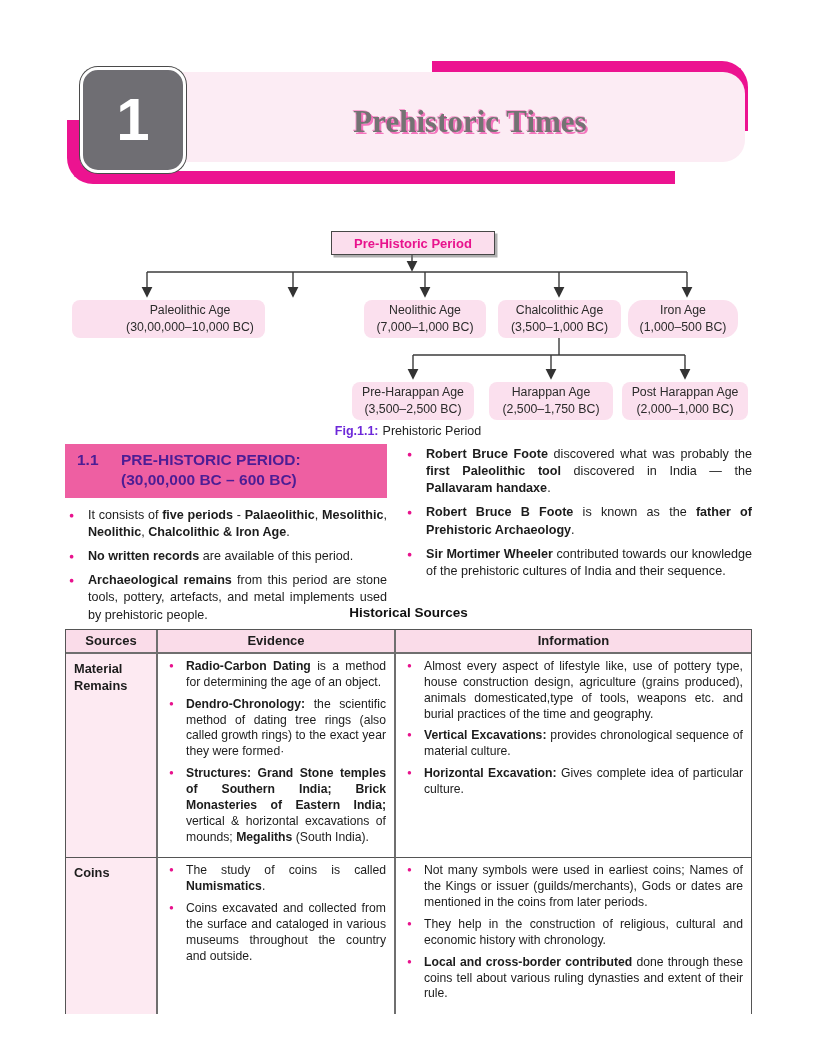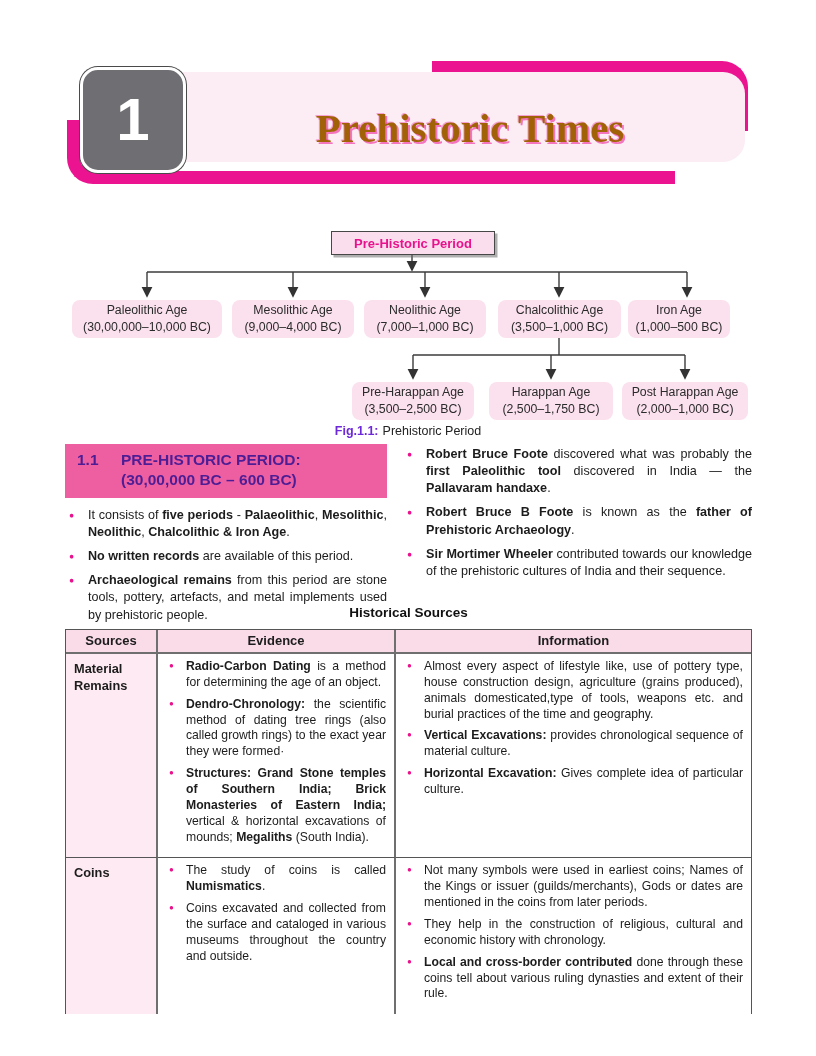--- a/index.html
+++ b/index.html
@@ -11,37 +11,37 @@
   .accent-top{position:absolute;left:432px;top:61px;width:316px;height:70px;box-sizing:border-box;
       border-top:13px solid #EC1390;border-right:13px solid #EC1390;border-top-right-radius:26px;}
   .banner-bg{position:absolute;left:102px;top:72px;width:643px;height:90px;background:#FCECF4;border-radius:22px;}
   .accent-bottom{position:absolute;left:67px;top:120px;width:608px;height:64px;box-sizing:border-box;
       border-bottom:13px solid #EC1390;border-left:13px solid #EC1390;border-bottom-left-radius:26px;}
   .num-box{position:absolute;left:80px;top:67px;width:100px;height:100px;background:#6F6E73;
       border:3px solid #ffffff;border-radius:18px;box-shadow:0 0 0 1px #4a4a4a;
       display:flex;align-items:center;justify-content:center;}
   .num-box span{color:#ffffff;font-size:60px;font-weight:bold;line-height:1;}
   .chapter-title{position:absolute;left:210px;top:104px;width:520px;text-align:center;
-      font-family:"Liberation Serif",serif;font-weight:bold;font-size:41px;color:#a16207;
+      font-family:"Liberation Serif",serif;font-weight:bold;font-size:31px;color:#737373;
       text-shadow:2px 2px 0 rgba(236,19,144,.55), -1px -1px 0 rgba(236,19,144,.35);}
 
   
   .flow{position:absolute;left:0;top:225px;width:816px;height:220px;}
   .flow svg{position:absolute;left:0;top:0;}
   .froot{position:absolute;left:331px;top:6px;width:162px;height:22px;background:#FBDEED;
       border:1.6px solid #474747;box-shadow:2.5px 2.5px 0 rgba(110,110,110,.55);
       display:flex;align-items:center;justify-content:center;
       color:#E8128D;font-weight:bold;font-size:13px;}
   .fbox{position:absolute;background:#FBE0EE;border-radius:8px;height:38px;
       display:flex;flex-direction:column;align-items:center;justify-content:center;
       font-size:12.3px;color:#2b2b2b;line-height:1.35;}
   .fbox .fname,.fbox .frange{white-space:nowrap;}
   .l1{top:75px;} .l2{top:157px;}
-  .b0{left:72px;width:150px;} .b1{left:232px;width:122px;} .b2{left:364px;width:122px;}
-  .b3{left:498px;width:123px;} .b4{left:628px;width:102px;}
+  .b0{left:72px;width:150px;padding-left:43px;} .b1{left:232px;width:122px;} .b2{left:364px;width:122px;}
+  .b3{left:498px;width:123px;} .b4{left:628px;width:110px;border-radius:15px;}
   .p0{left:352px;width:122px;} .p1{left:489px;width:124px;border-radius:8px;} .p2{left:622px;width:126px;}
   .flow-caption{position:absolute;left:0;top:199px;width:816px;text-align:center;font-size:12.5px;color:#222;}
   .flow-caption .figlab{color:#6d28d9;font-weight:bold;margin-right:4px;}
 
   
   .cols{position:absolute;left:65px;top:444px;width:687px;display:flex;gap:16px;}
   .col-left{width:322px;flex:0 0 322px;}
   .col-right{flex:1;}
   .sec-head{background:#EE5FA2;color:#4c1d95;padding:6px 10px 7px 12px;display:flex;gap:14px;
       font-weight:bold;font-size:15.5px;line-height:1.32;}
@@ -108,24 +108,20 @@
         <line x1="685" y1="130" x2="685" y2="152" marker-end="url(#arr)"></line>
       </g>
     </svg>
 
     <div class="froot">Pre-Historic Period</div>
 
     <div class="fbox l1 b0">
       <div class="fname">Paleolithic Age</div>
       <div class="frange">(30,00,000–10,000 BC)</div>
     </div>
-    <div class="fbox l1 b1">
-      <div class="fname">Mesolithic Age</div>
-      <div class="frange">(9,000–4,000 BC)</div>
-    </div>
     <div class="fbox l1 b2">
       <div class="fname">Neolithic Age</div>
       <div class="frange">(7,000–1,000 BC)</div>
     </div>
     <div class="fbox l1 b3">
       <div class="fname">Chalcolithic Age</div>
       <div class="frange">(3,500–1,000 BC)</div>
     </div>
     <div class="fbox l1 b4">
       <div class="fname">Iron Age</div>

